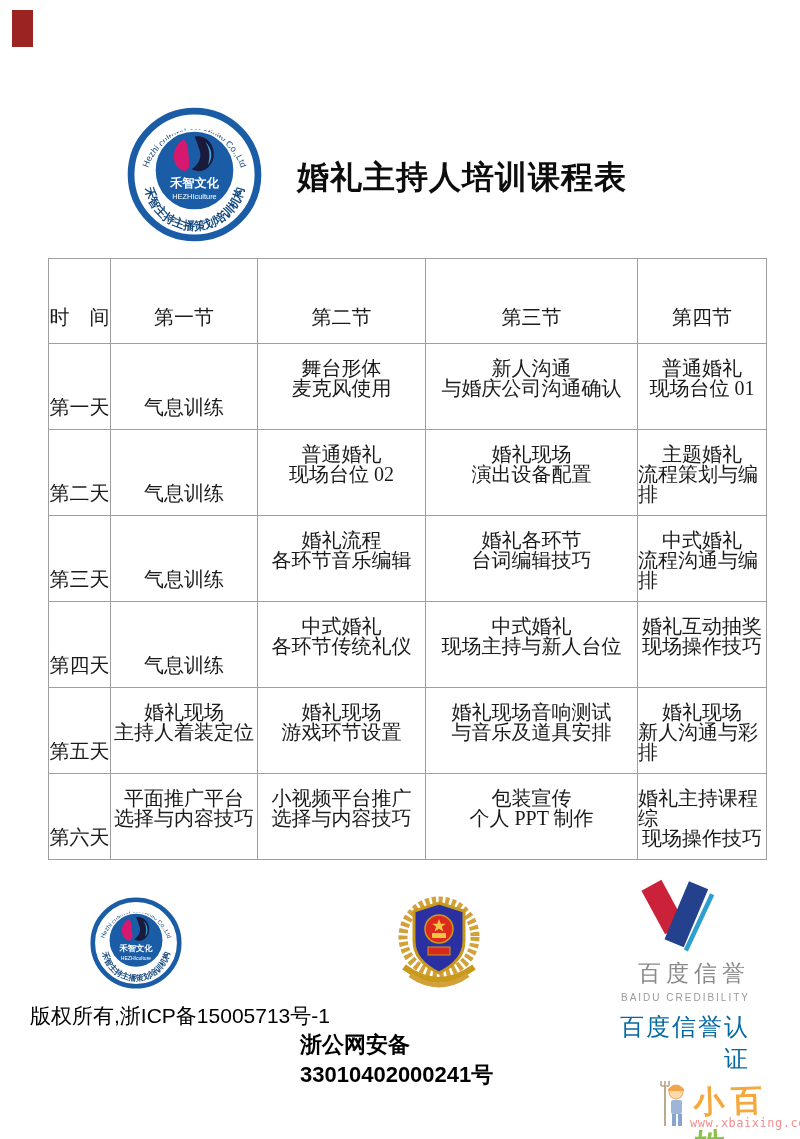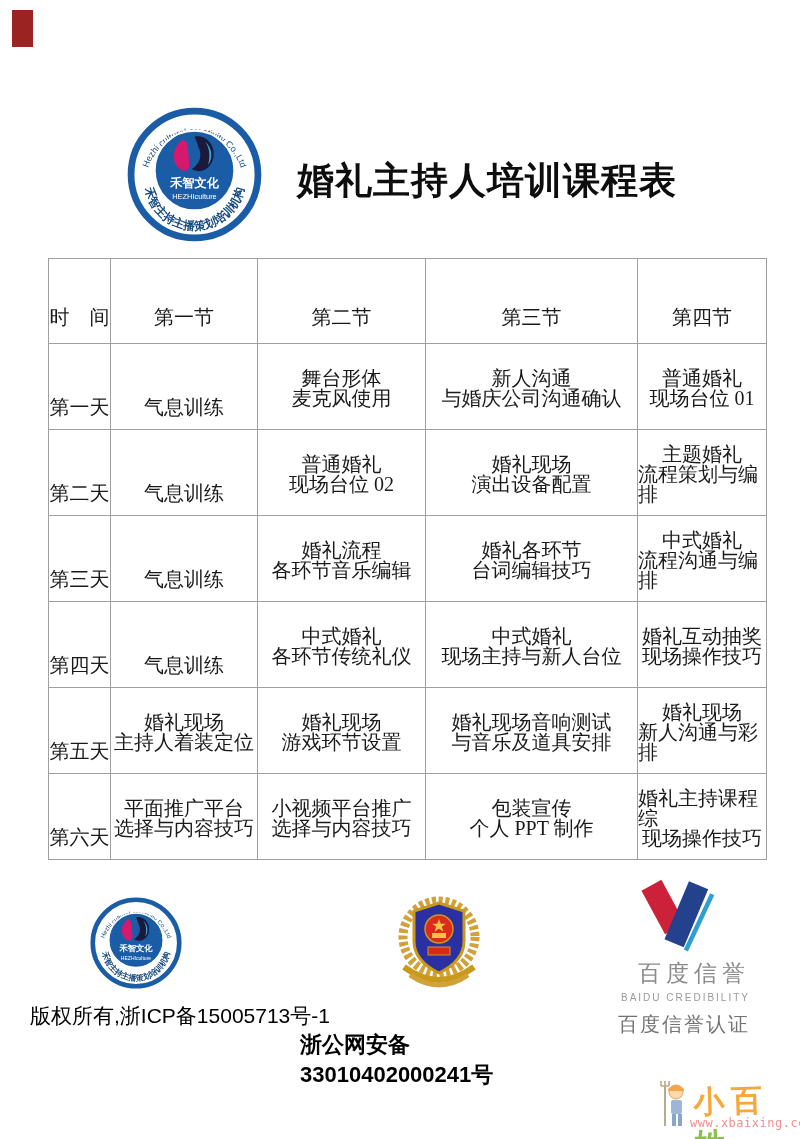--- a/index.html
+++ b/index.html
@@ -4,43 +4,43 @@
 <style>
   html,body{margin:0;padding:0;background:#fff;}
   #page{position:relative;width:800px;height:1139px;background:#fff;overflow:hidden;
         font-family:"Liberation Serif","DejaVu Serif",serif;color:#1a1a1a;}
   .abs{position:absolute;}
   
   #corner{left:12px;top:10px;width:21px;height:37px;}
   
   #logo-top{left:127px;top:107px;width:135px;height:135px;}
   #logo-bottom{left:90px;top:897px;width:92px;height:92px;}
-  #title{left:297px;top:156px;font-size:37px;font-weight:700;letter-spacing:1px;
+  #title{left:297px;top:156px;font-size:32px;font-weight:700;letter-spacing:1px;
          font-family:"Liberation Sans","DejaVu Sans",sans-serif;color:#0d0d0d;}
   
   #tbl{left:48px;top:258px;border-collapse:collapse;table-layout:fixed;width:718px;}
   #tbl td,#tbl th{border:1px solid #9f9f9f;padding:0;margin:0;font-weight:400;}
   .cb{display:flex;flex-direction:column;align-items:center;height:85px;
       font-size:20px;line-height:1;box-sizing:border-box;}
   .hd .cb{height:84px;}
   .end{justify-content:flex-end;padding-bottom:12px;}
-  .two{justify-content:center;padding-top:14px;padding-bottom:12px;}
+  .two{justify-content:flex-start;padding-top:14px;padding-bottom:12px;}
   .hd .end{padding-bottom:16px;}
   
   #copyright{left:30px;top:1002px;font-size:21px;color:#000;
              font-family:"Liberation Sans","DejaVu Sans",sans-serif;}
   #police-badge{left:393px;top:891px;width:92px;height:100px;}
   #police-label{left:300px;top:1030px;width:270px;text-align:left;font-size:22px;font-weight:700;
                 color:#000;font-family:"Liberation Sans","DejaVu Sans",sans-serif;}
   #baidu{left:600px;top:878px;width:150px;text-align:right;
          font-family:"Liberation Sans","DejaVu Sans",sans-serif;}
   #baidu-v{width:100px;height:78px;margin:0 auto;display:block;}
   #baidu-cn{font-size:23px;color:#8a8a8a;letter-spacing:5px;margin-top:2px;}
   #baidu-en{font-size:10px;color:#9a9a9a;letter-spacing:2px;margin-top:3px;}
-  #baidu-cert{font-size:20px;color:#737373;letter-spacing:2px;margin-top:8px;}
+  #baidu-cert{font-size:24px;color:#0369a1;letter-spacing:2px;margin-top:8px;}
   
   #wm{left:648px;top:1076px;width:150px;height:58px;}
   #wm-farmer{position:absolute;left:12px;top:2px;width:26px;height:52px;}
   #wm-chars{position:absolute;left:46px;top:4px;font-size:31px;font-weight:700;letter-spacing:7px;
             font-family:"Liberation Sans","DejaVu Sans",sans-serif;transform:rotate(-2deg);}
   #wm-url{position:absolute;left:42px;top:40px;font-size:12px;letter-spacing:.5px;
           font-family:"DejaVu Sans Mono",monospace;}
   .arcword{font-family:"Liberation Sans",sans-serif;}
 </style>
 </head>

